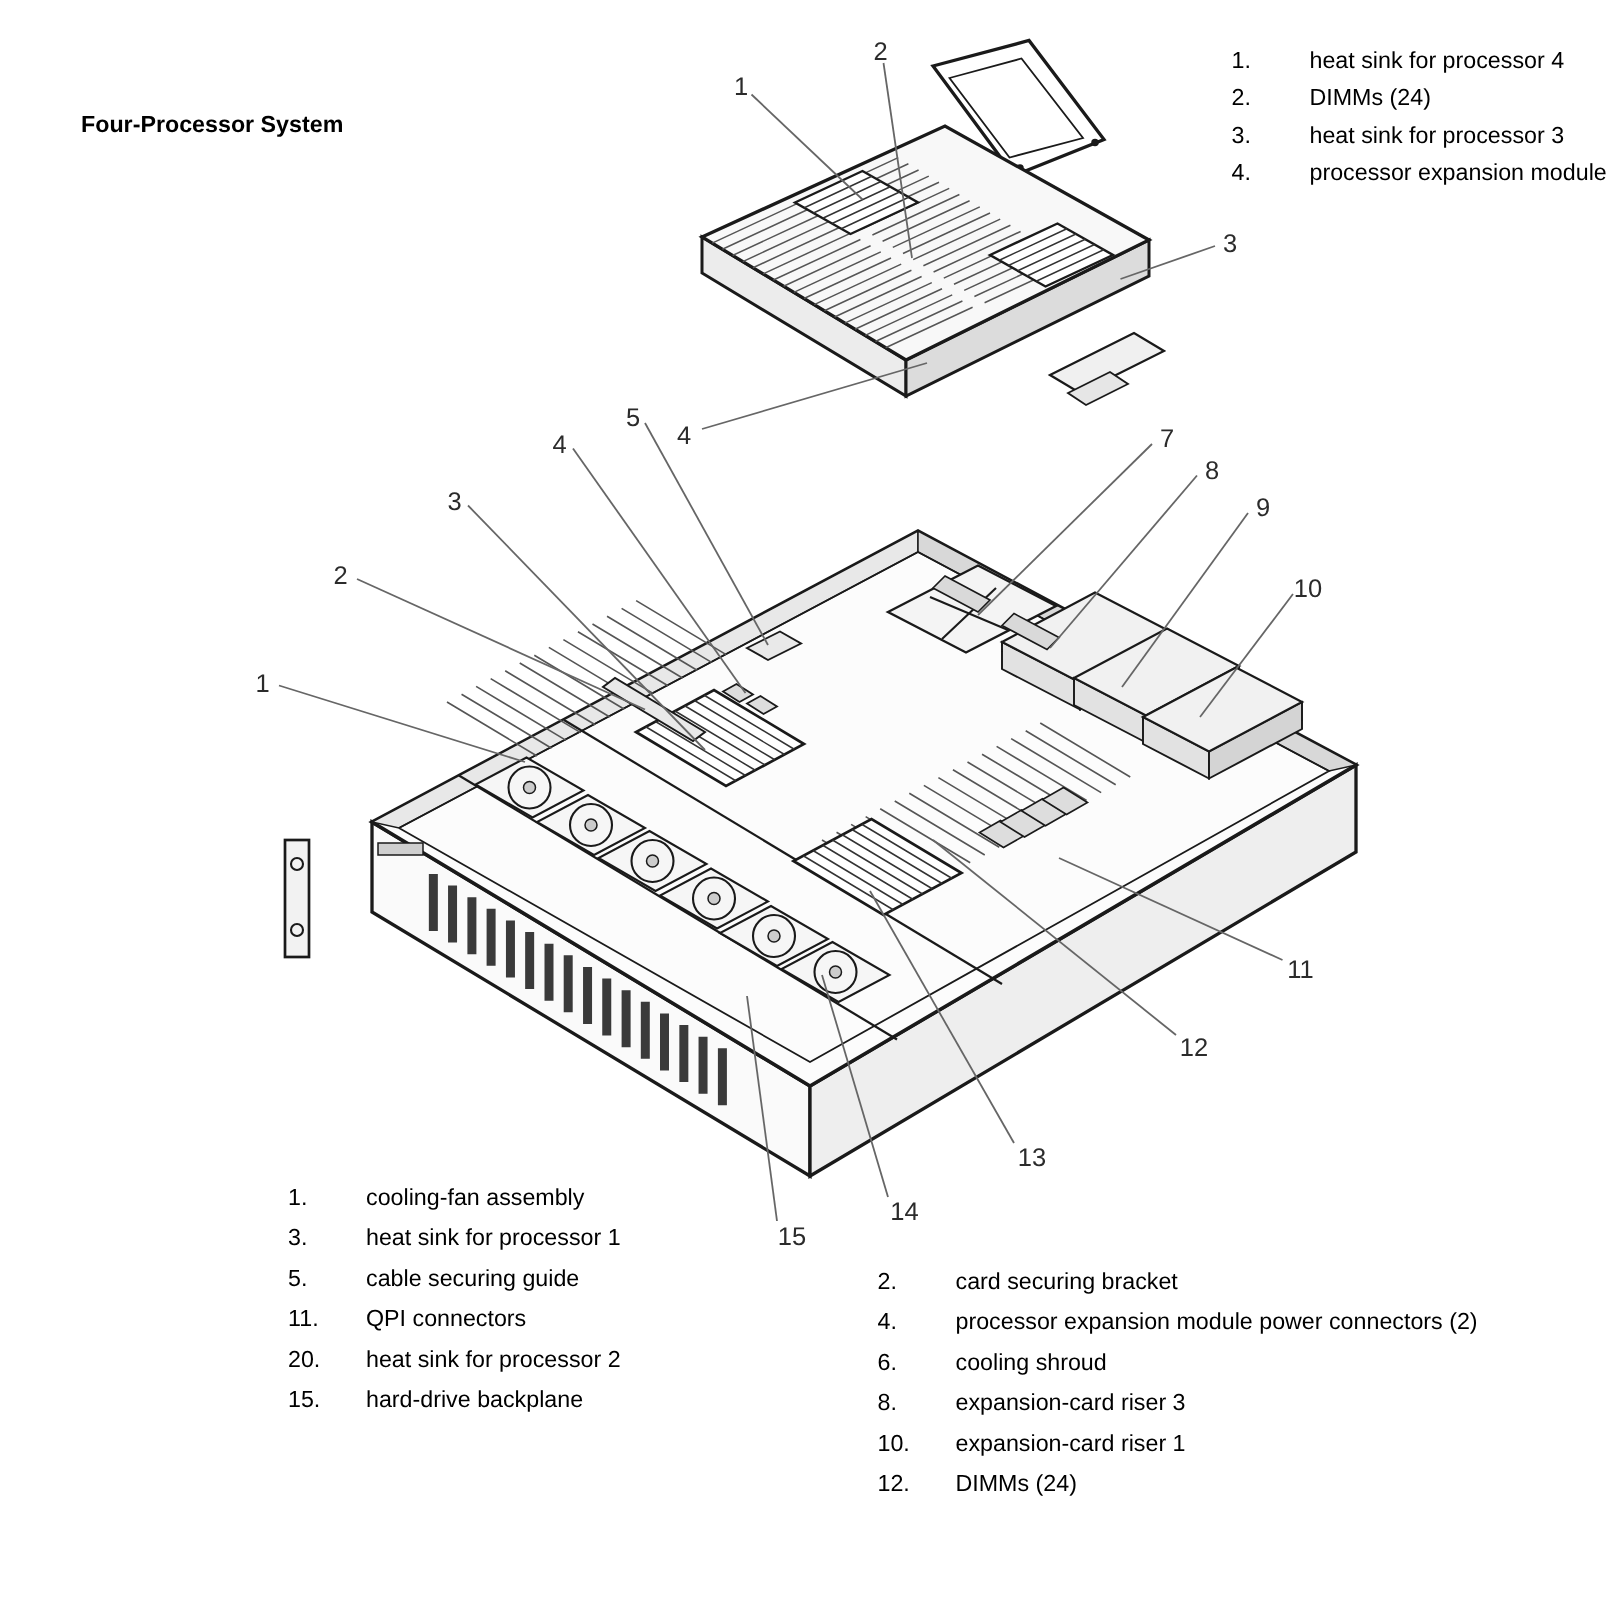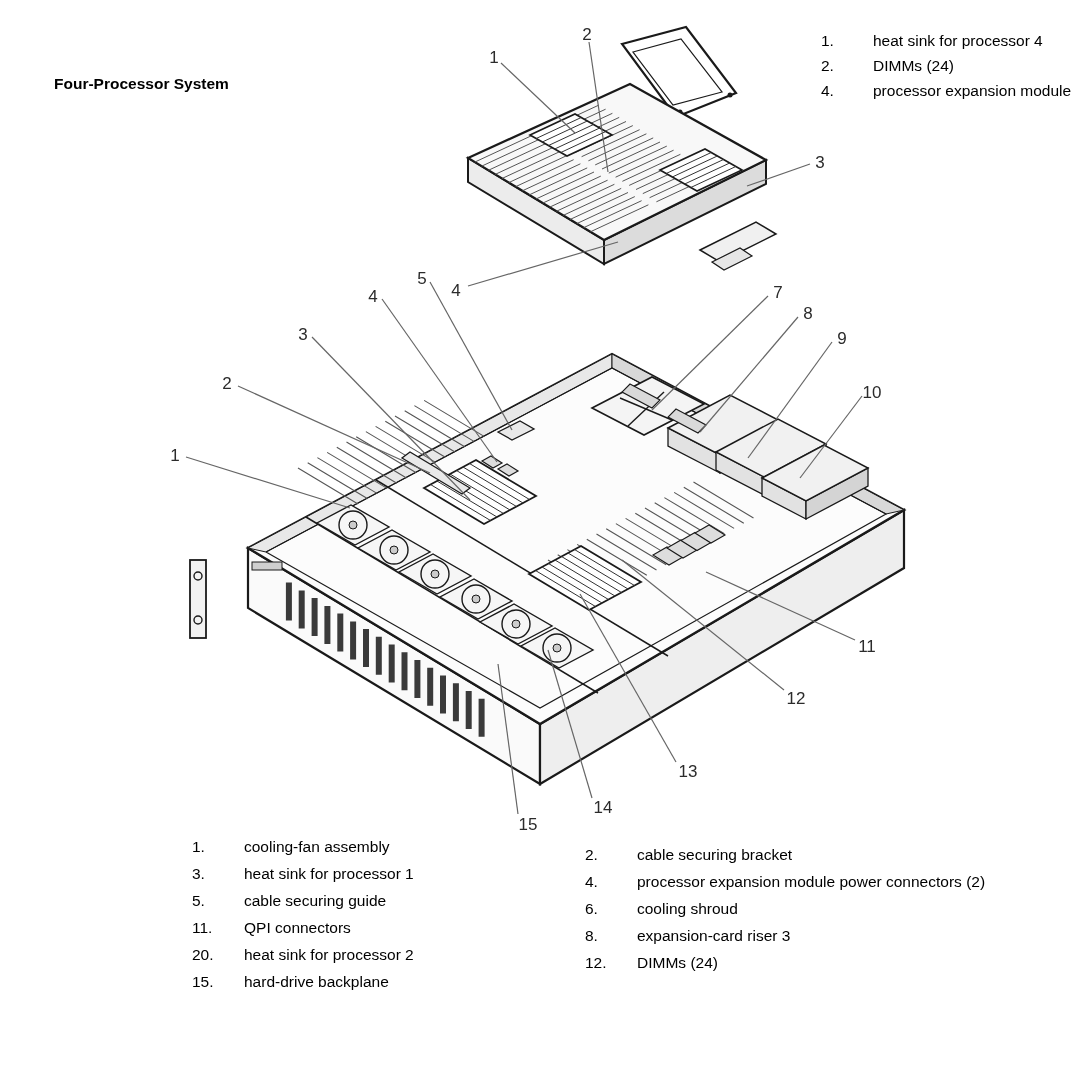--- a/index.html
+++ b/index.html
@@ -4,37 +4,38 @@
 <style>
   html,body{margin:0;padding:0;background:#ffffff;}
   .page{position:relative;width:1080px;height:1080px;background:#ffffff;overflow:hidden;
         font-family:"Liberation Sans", sans-serif;color:#000;}
   .figure-title{position:absolute;left:38px;top:59px;font-size:15.5px;font-weight:bold;margin:16px;}
   .legend{position:absolute;font-size:15.5px;}
   .legend .legend-row{line-height:27px;white-space:nowrap;}
   .legend .lnum{display:inline-block;width:52px;}
   .top-legend{left:785px;top:28px;margin-left:36px;}
   .top-legend .legend-row{line-height:25px;}
-  .bottom-legend-left{left:192px;top:833px;}
+  .bottom-legend-left{left:192px;top:785px;}
   .bottom-legend-right{left:585px;top:841px;}
   svg.diagram{position:absolute;left:0;top:0;}
   .callout{font-family:"Liberation Sans", sans-serif;font-size:17px;fill:#2b2b2b;}
   .leader{stroke:#666;stroke-width:1.2;}
   .outline{stroke:#1a1a1a;fill:none;}
 </style>
 </head>
 <body>
 
 <div class="page">
 
   <h1 class="figure-title">Four-Processor System</h1>
 
   <div class="legend top-legend">
     <div class="legend-row"><span class="lnum">1.</span><span>heat sink for processor 4</span></div>
     <div class="legend-row"><span class="lnum">2.</span><span>DIMMs (24)</span></div>
+    <div class="legend-row"><span class="lnum">3.</span><span>heat sink for processor 3</span></div>
     <div class="legend-row"><span class="lnum">4.</span><span>processor expansion module</span></div>
   </div>
 
   <svg class="diagram" width="1080" height="1080" viewBox="0 0 1080 1080">
 
     <g>
 
       <g>
         <polygon class="outline" points="622,44 686,27 736,93 676,117" stroke-width="2.2"></polygon>
         <polygon class="outline" points="633,52 681,39 722,92 673,105" stroke-width="1.2"></polygon>
@@ -234,20 +235,21 @@
   <div class="legend bottom-legend-left">
     <div class="legend-row"><span class="lnum">1.</span><span>cooling-fan assembly</span></div>
     <div class="legend-row"><span class="lnum">3.</span><span>heat sink for processor 1</span></div>
     <div class="legend-row"><span class="lnum">5.</span><span>cable securing guide</span></div>
     <div class="legend-row"><span class="lnum">11.</span><span>QPI connectors</span></div>
     <div class="legend-row"><span class="lnum">20.</span><span>heat sink for processor 2</span></div>
     <div class="legend-row"><span class="lnum">15.</span><span>hard-drive backplane</span></div>
   </div>
 
   <div class="legend bottom-legend-right">
-    <div class="legend-row"><span class="lnum">2.</span><span>cable securing bracket</span></div>
+    <div class="legend-row"><span class="lnum">2.</span><span>card securing bracket</span></div>
     <div class="legend-row"><span class="lnum">4.</span><span>processor expansion module power connectors (2)</span></div>
     <div class="legend-row"><span class="lnum">6.</span><span>cooling shroud</span></div>
     <div class="legend-row"><span class="lnum">8.</span><span>expansion-card riser 3</span></div>
+    <div class="legend-row"><span class="lnum">10.</span><span>expansion-card riser 1</span></div>
     <div class="legend-row"><span class="lnum">12.</span><span>DIMMs (24)</span></div>
   </div>
 
 </div>
 
 </body></html>

